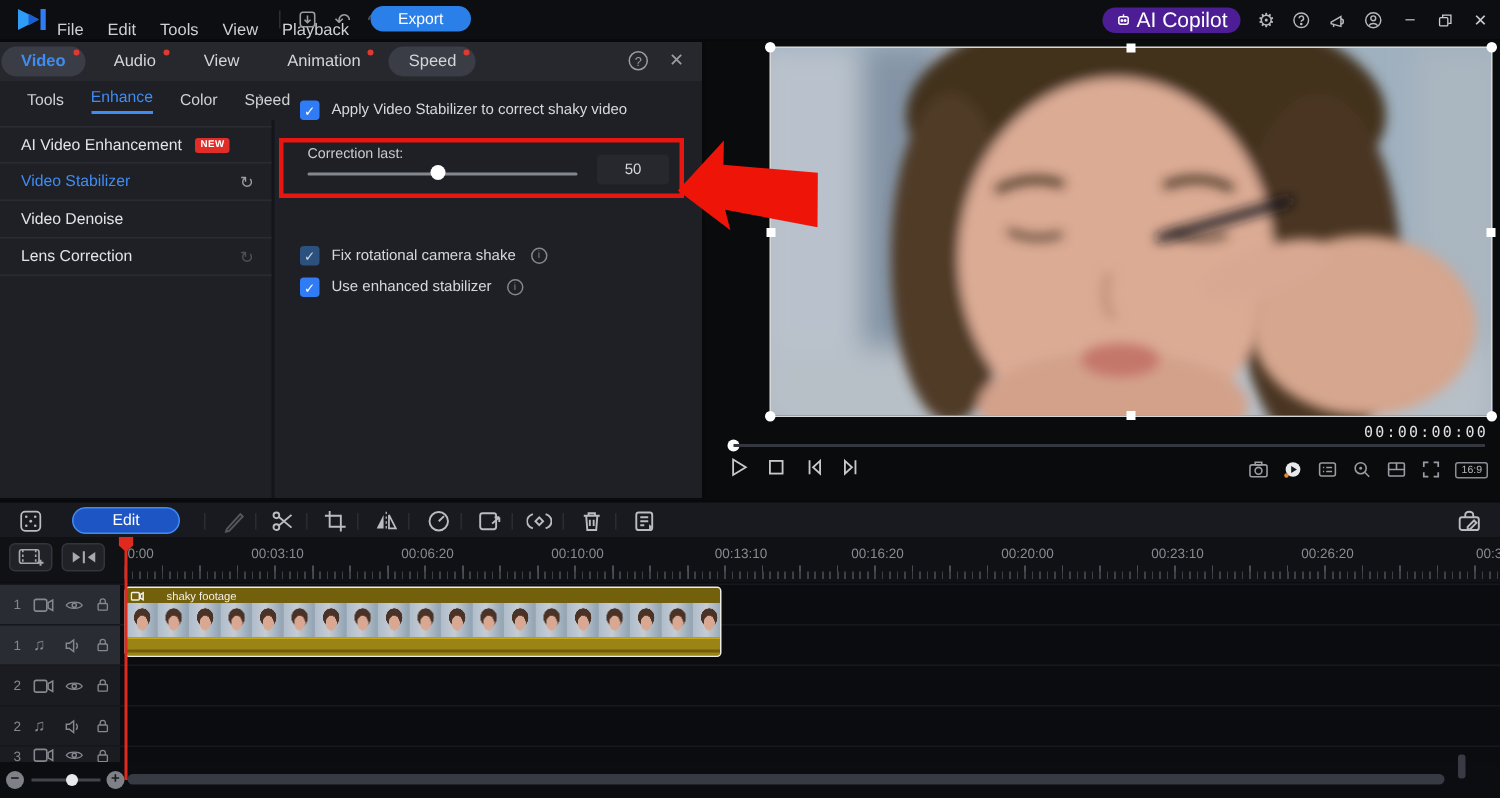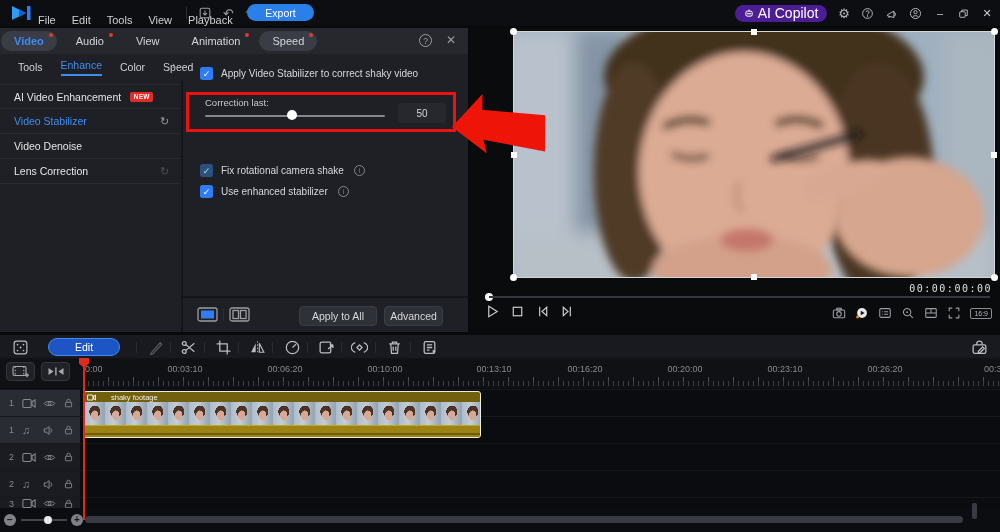--- a/index.html
+++ b/index.html
@@ -255,40 +255,20 @@
         <span class="chklabel">Fix rotational camera shake</span>
         <span class="info-ic">i</span>
       </div>
       <div class="chkrow" style="left:17px;top:131px">
         <div class="chk">✓</div>
         <span class="chklabel">Use enhanced stabilizer</span>
         <span class="info-ic">i</span>
       </div>
     </div>
 
-    <div class="abs" id="panel-bottom">
-      <div id="view-toggles">
-        <svg width="21" height="15" viewBox="0 0 21 15" fill="none" stroke="#9a9da3" stroke-width="1.3">
-          <rect x="1" y="1" width="19" height="13" rx="2"></rect>
-            <rect x="4" y="3.5" width="13" height="8" fill="#2f7cf6" stroke="none"></rect>
-        </svg>
-        <div class="tb-divider"></div>
-        <svg width="21" height="15" viewBox="0 0 21 15" fill="none" stroke="#9a9da3" stroke-width="1.3">
-          <rect x="1" y="1" width="19" height="13" rx="2"></rect>
-            <rect x="4" y="3.5" width="5.5" height="8"></rect>
-            <rect x="11.5" y="3.5" width="5.5" height="8"></rect>
-        </svg>
-      </div>
-      <button class="pbtn" id="apply-all-btn">
-          <span>Apply to All</span>
-        </button>
-      <button class="pbtn" id="advanced-btn">
-          <span>Advanced</span>
-        </button>
-    </div>
   </div>
 
   <svg class="abs" id="red-arrow" width="100" height="78" viewBox="0 0 100 78">
     <polygon points="2,36 36,6 34,22 96,34 92,70 32,52 34,66" fill="#ee1408" transform="rotate(-6 50 39)"></polygon>
   </svg>
 
   <div class="abs" id="preview">
     <div class="abs" id="video-frame">
       <svg width="480" height="245" viewBox="0 0 480 245">
         <defs>

